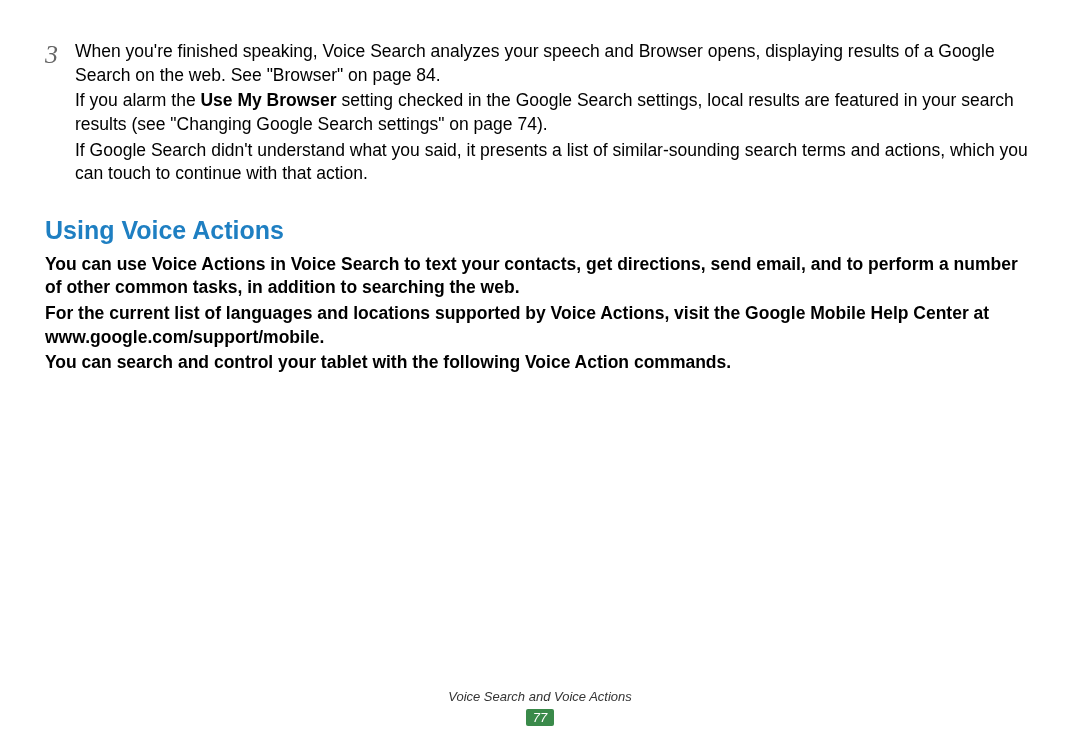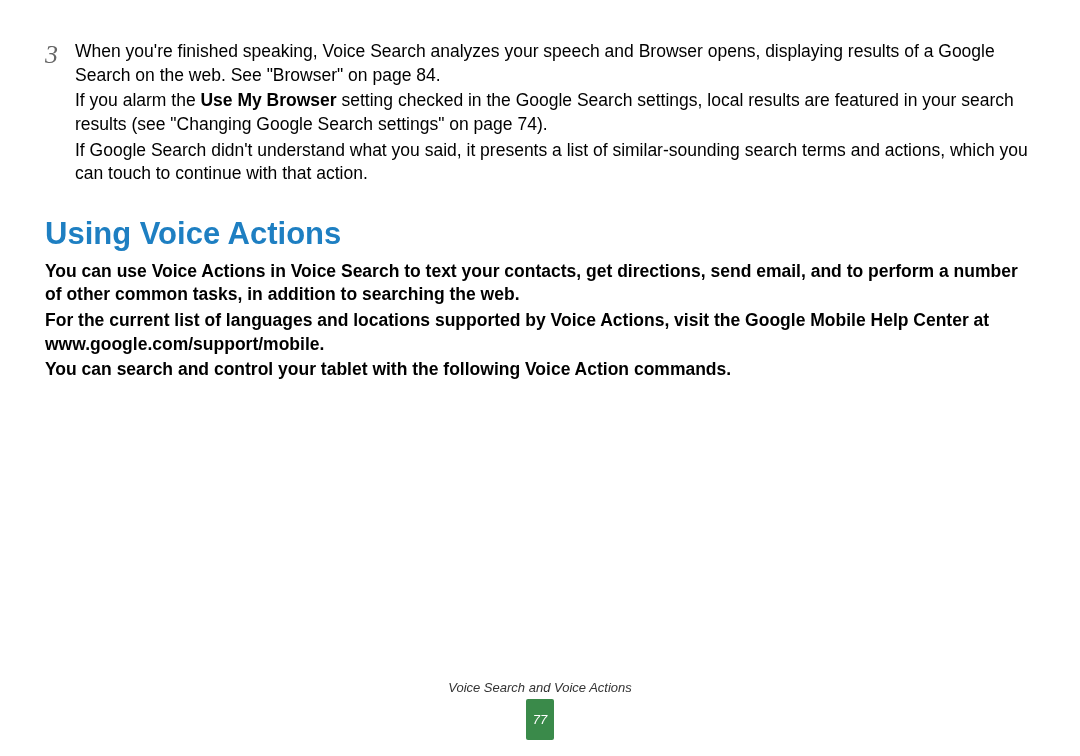--- a/index.html
+++ b/index.html
@@ -37,53 +37,53 @@
       line-height: 1.35;
     }
     .step-content p {
       margin-bottom: 2px;
     }
     .bold {
       font-weight: bold;
     }
     .section-heading {
       color: #1e7fc2;
-      font-size: 31px;
+      font-size: 25px;
       font-weight: bold;
       margin-top: 28px;
       margin-bottom: 8px;
     }
     .body-text {
       font-size: 17.5px;
       line-height: 1.35;
       font-weight: bold;
     }
     .body-text p {
       margin-bottom: 2px;
     }
     .footer {
       position: absolute;
-      bottom: 16px;
+      bottom: 30px;
       left: 0;
       width: 100%;
       text-align: center;
     }
     .footer-title {
       font-style: italic;
       font-size: 13px;
       color: #333333;
       margin-bottom: 4px;
     }
     .page-number-badge {
       display: inline-block;
       background: #3a8a4a;
       color: #ffffff;
       font-size: 13px;
       font-style: italic;
-      padding: 13px 7px;
+      padding: 1px 7px;
       border-radius: 2px;
     }
   </style>
 </head>
 <body>
 
 <div class="step-block">
   <div class="step-number">3</div>
   <div class="step-content">
     <p>When you're finished speaking, Voice Search analyzes your speech and Browser opens, displaying results of a Google Search on the web. See "Browser" on page 84.</p>

